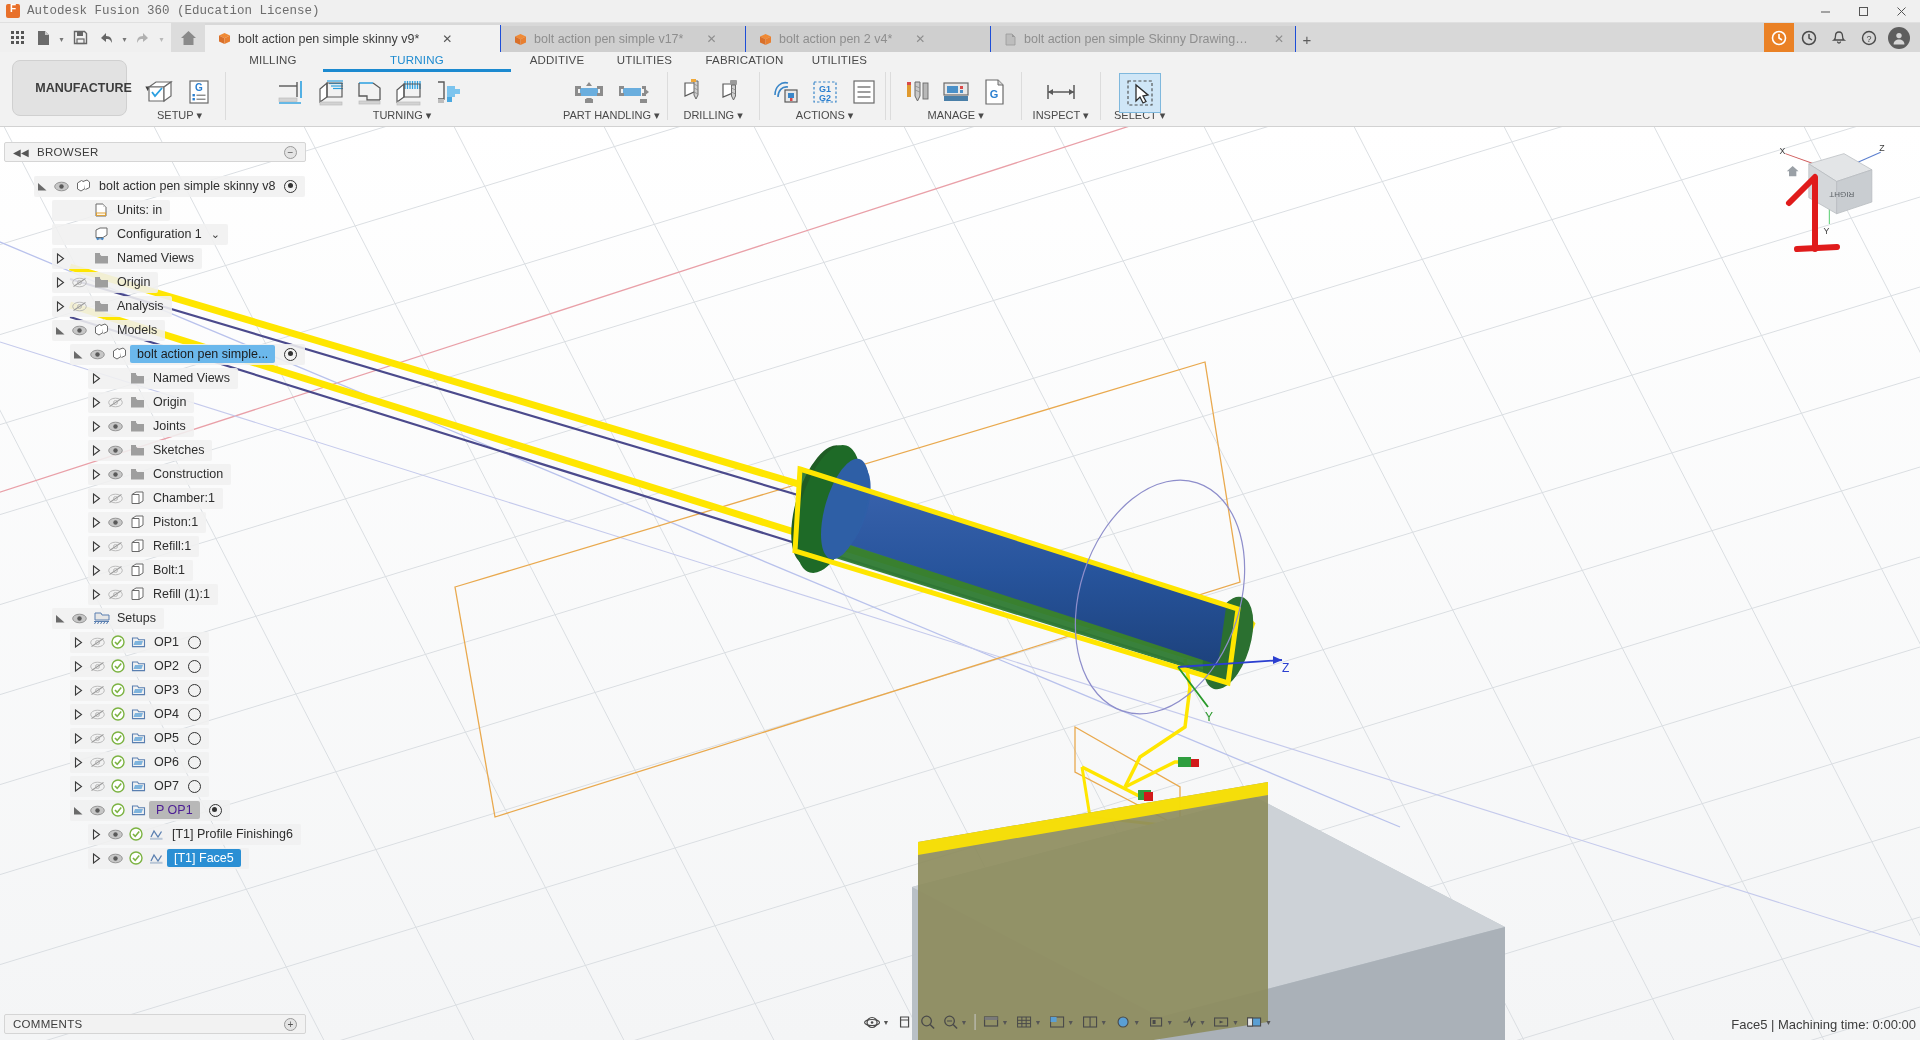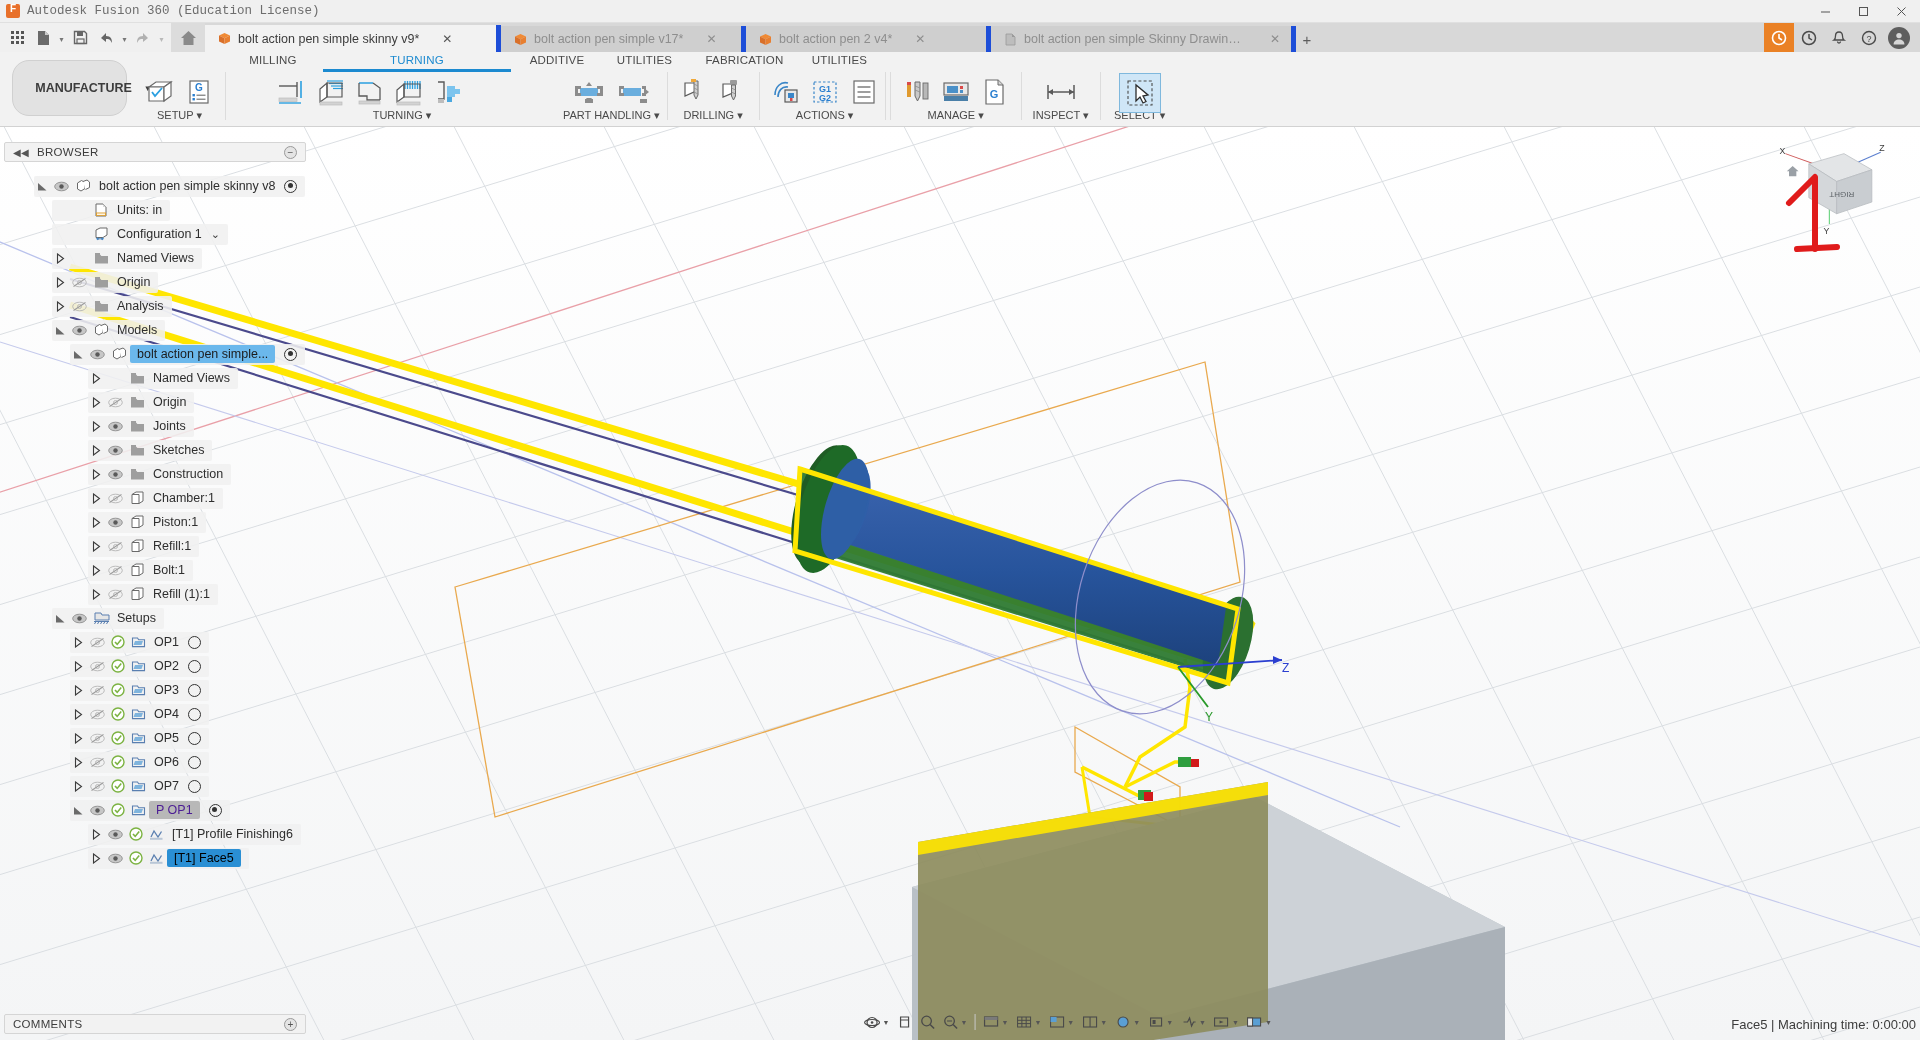--- a/index.html
+++ b/index.html
@@ -44,21 +44,21 @@
   .qat-btn{
     width:26px;height:25px; display:flex;align-items:center;justify-content:center;
     color:#555; position:relative;
   }
   .qat-caret{ width:11px;height:25px;display:flex;align-items:flex-end;justify-content:center;padding-bottom:6px;color:#777;font-size:8px;}
   #home-btn{ width:34px;height:29px;display:flex;align-items:center;justify-content:center;background:#dcdcdc; }
 
   .doc-tab{
     height:26px; display:flex; align-items:center; gap:7px;
     padding:0 11px 0 13px; background:#cfcfcf; color:#8e8e8e;
-    border-right:5px solid #1d4ed8;
+    border-right:1px solid #1d4ed8;
     font-size:12.5px; white-space:nowrap; position:relative;
     min-width:0;
   }
   .doc-tab.active{ background:#f2f2f2; color:#3c3c3c; height:27px;}
   .tab-icon{ width:13px;height:13px; flex:none; }
   .tab-label{ overflow:hidden; text-overflow:ellipsis; }
   .tab-close{ font-size:12px; color:#8d8d8d; margin-left:16px; flex:none;}
   .doc-tab.active .tab-close{ color:#555; }
   #tab-add{
     width:22px;height:26px;display:flex;align-items:center;justify-content:center;
@@ -72,21 +72,21 @@
     display:flex;align-items:center;justify-content:center;
   }
 
   
   #ribbon{
     height:75px; background:#f2f2f2; display:flex; align-items:stretch;
     border-bottom:1px solid #d2d2d2; position:relative;
   }
   #ws-switch{
     width:115px; margin:8px 10px 10px 12px; background:#e2e2e2;
-    border:1px solid #d0d0d0; border-radius:17px;
+    border:1px solid #d0d0d0; border-radius:8px;
     display:flex; align-items:center; justify-content:center; gap:12px;
     font-size:12.5px; font-weight:bold; color:#3c3c3c;padding-left:48px;
   }
   .ribbon-panel{
     display:flex; flex-direction:column; align-items:center;
     padding:0 4px; position:relative; min-width:40px;
   }
   .panel-title{
     font-size:11.5px; color:#4a4a4a; height:17px; line-height:17px;
     letter-spacing:.2px; white-space:nowrap;
@@ -140,21 +140,21 @@
   .node-bg{
     display:flex; align-items:center; height:21px; background:rgba(240,240,240,.88);
     border-radius:2px; padding-right:8px;
   }
   .arrow{ width:17px;height:21px;display:flex;align-items:center;justify-content:center;
      color:#3c3c3c; font-size:10px; flex:none;}
   .eye{ width:21px;height:21px;display:flex;align-items:center;justify-content:center;flex:none;}
   .ico{ width:22px;height:21px;display:flex;align-items:center;justify-content:center;flex:none;}
   .nm{ padding-left:5px; color:#2e2e2e; }
   .nm.sel{ background:#6bb8ec; color:#1c1c1c; padding:2px 7px; border-radius:2px; }
-  .nm.sel2{ background:#2a8fd4; color:#000000; padding:2px 7px; border-radius:2px; }
+  .nm.sel2{ background:#2a8fd4; color:#ffffff; padding:2px 7px; border-radius:2px; }
   .nm.selgrey{ background:#b8b8b8; color:#4c1d95; padding:2px 7px; border-radius:2px;}
   .radio{ width:13px;height:13px;border:1.5px solid #333;border-radius:50%;margin-left:9px;flex:none;}
   .radio.dotted{ border:1.5px solid #333; position:relative;}
   .radio.dotted:after{content:"";position:absolute;left:2.5px;top:2.5px;width:5px;height:5px;border-radius:50%;background:#333;}
   .check{ width:19px;height:21px;display:flex;align-items:center;justify-content:center;flex:none;}
   .chev{ margin-left:9px; color:#3c3c3c; font-size:11px;}
 
   
   #comments{
     position:absolute; left:4px; bottom:6px; width:302px; height:20px;

